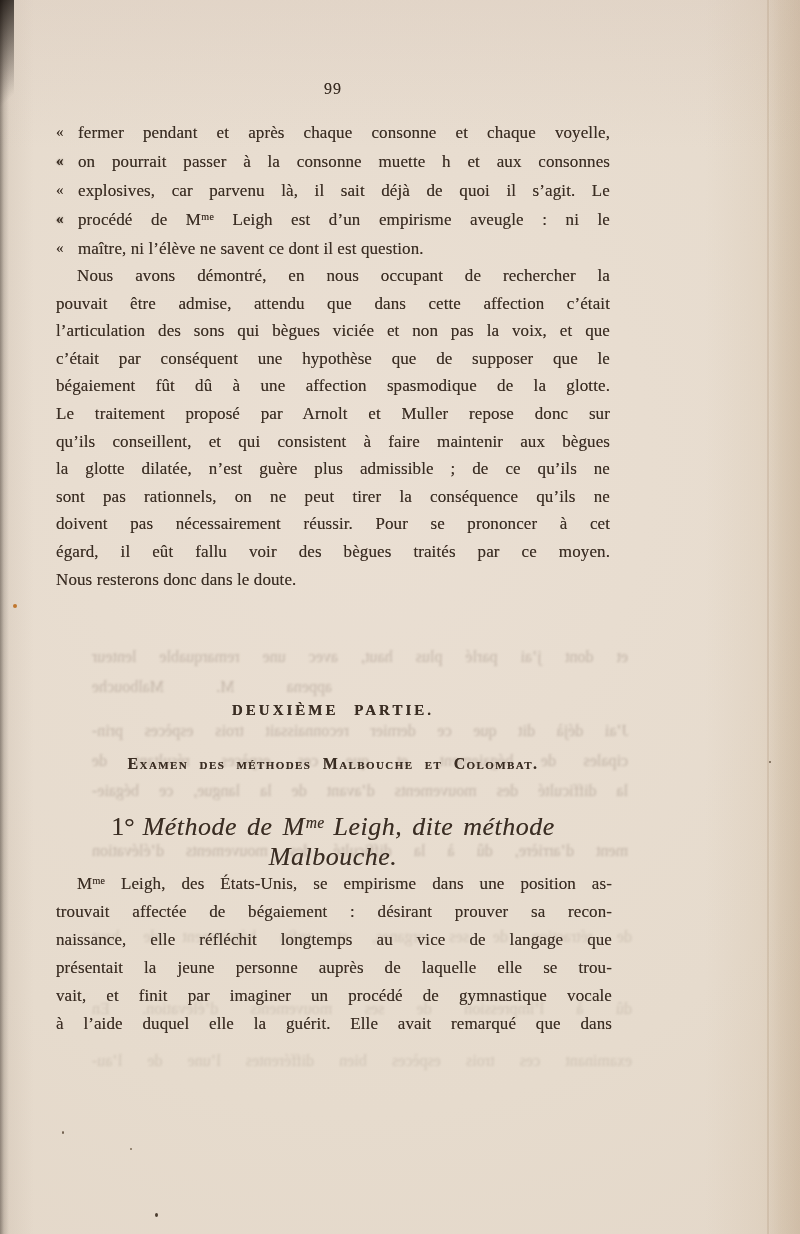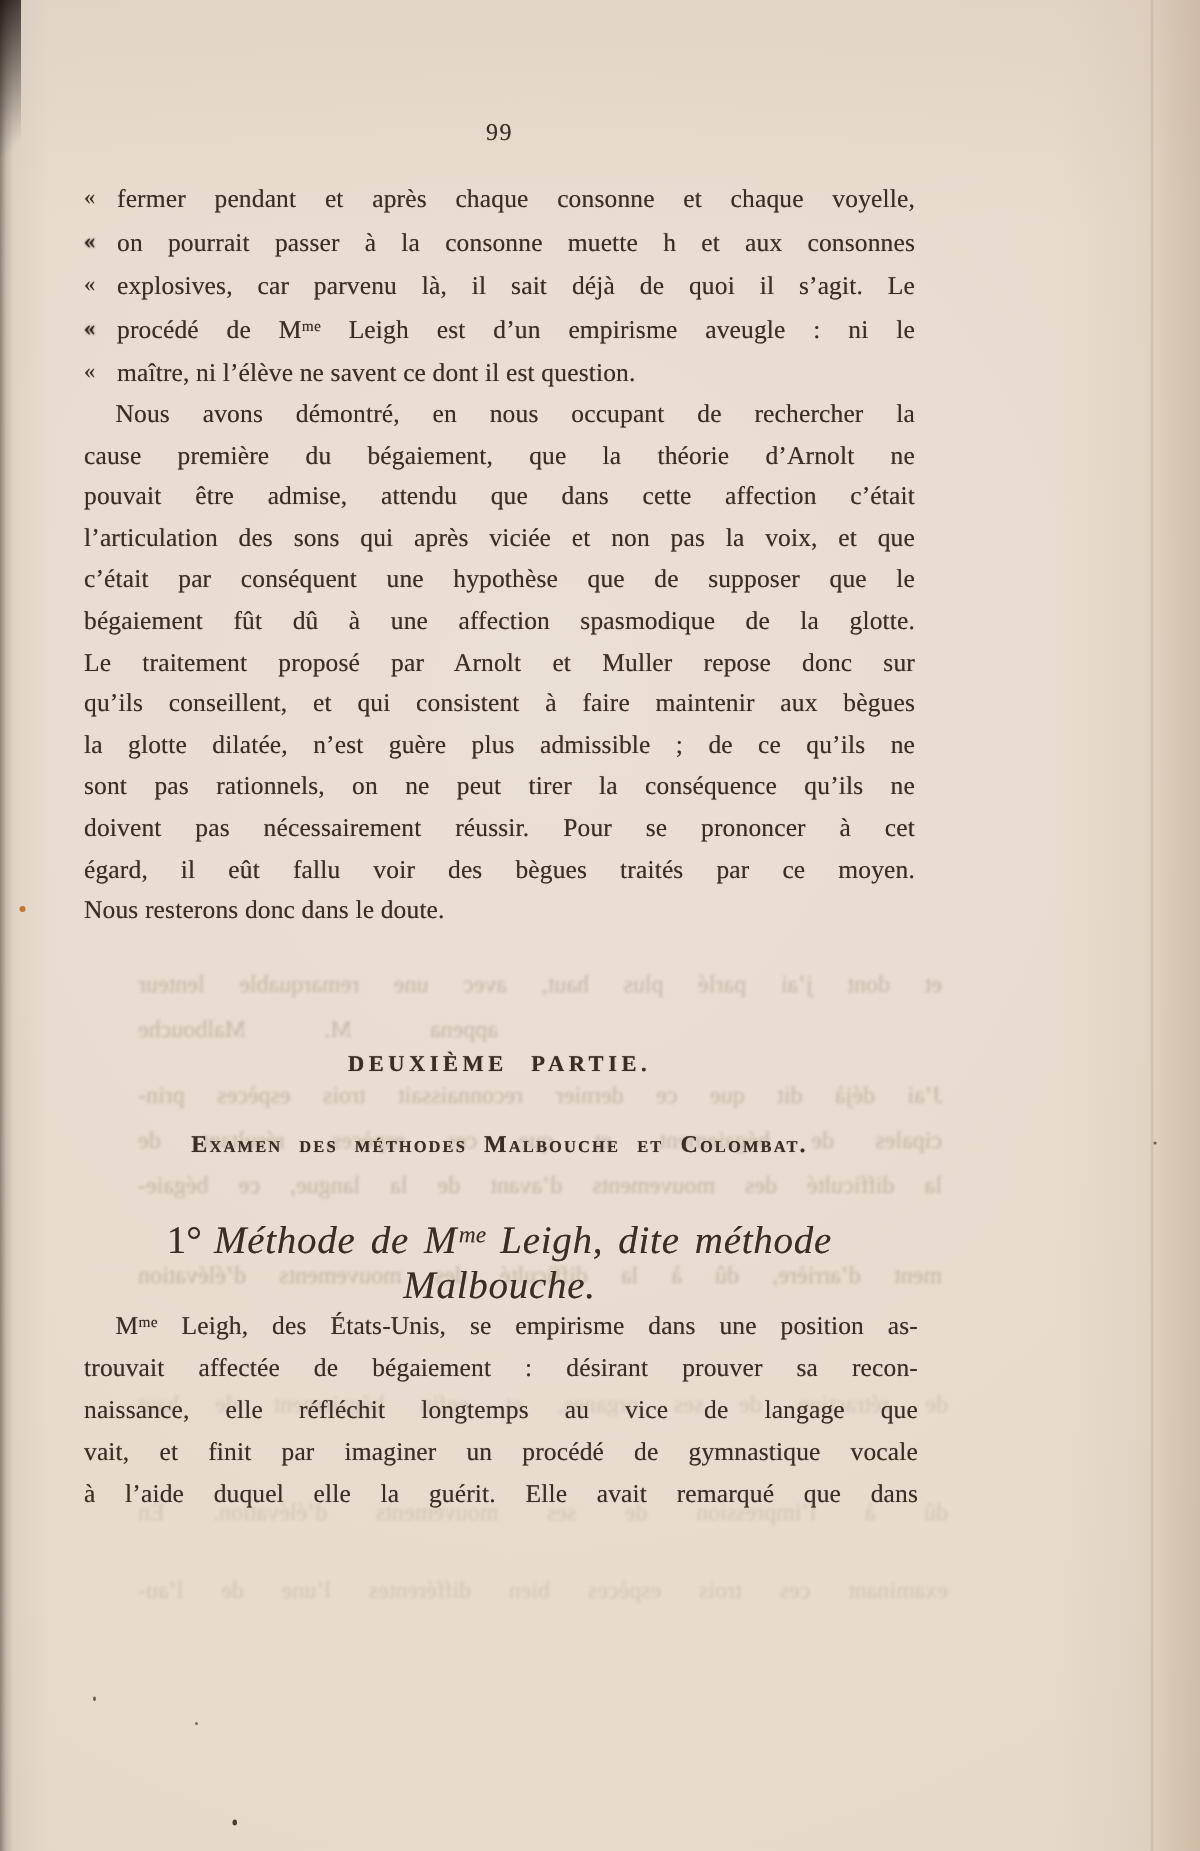--- a/index.html
+++ b/index.html
@@ -100,23 +100,22 @@
       <span class="qtext">procédé de Mᵐᵉ Leigh est d’un empirisme aveugle : ni le</span>
     </div>
     <div class="qline end">
       <span class="qmark">«</span>
       <span class="qtext">maître, ni l’élève ne savent ce dont il est question.</span>
     </div>
   </div>
 
   <div class="tx para1">
     <div class="ln indent">Nous avons démontré, en nous occupant de rechercher la</div>
-    <div class="ln">cause première du bégaiement, que la théorie d’Arnolt ne</div>
     <div class="ln">pouvait être admise, attendu que dans cette affection c’était</div>
-    <div class="ln">l’articulation des sons qui après viciée et non pas la voix, et que</div>
+    <div class="ln">l’articulation des sons qui bègues viciée et non pas la voix, et que</div>
     <div class="ln">c’était par conséquent une hypothèse que de supposer que le</div>
     <div class="ln">bégaiement fût dû à une affection spasmodique de la glotte.</div>
     <div class="ln">Le traitement proposé par Arnolt et Muller repose donc sur</div>
     <div class="ln">qu’ils conseillent, et qui consistent à faire maintenir aux bègues</div>
     <div class="ln">la glotte dilatée, n’est guère plus admissible ; de ce qu’ils ne</div>
     <div class="ln">sont pas rationnels, on ne peut tirer la conséquence qu’ils ne</div>
     <div class="ln">doivent pas nécessairement réussir. Pour se prononcer à cet</div>
     <div class="ln">égard, il eût fallu voir des bègues traités par ce moyen.</div>
     <div class="ln end">Nous resterons donc dans le doute.</div>
   </div>
@@ -124,20 +123,21 @@
   <div class="part-heading">DEUXIÈME PARTIE.</div>
   <div class="section-heading">Examen des méthodes Malbouche et Colombat.</div>
   <div class="method-heading">
     <span class="mnum">1°</span><span class="mtitle">Méthode de Mᵐᵉ Leigh, dite méthode Malbouche.</span>
   </div>
 
   <div class="tx para2">
     <div class="ln indent">Mᵐᵉ Leigh, des États-Unis, se empirisme dans une position as-</div>
     <div class="ln">trouvait affectée de bégaiement : désirant prouver sa recon-</div>
     <div class="ln">naissance, elle réfléchit longtemps au vice de langage que</div>
+    <div class="ln">présentait la jeune personne auprès de laquelle elle se trou-</div>
     <div class="ln">vait, et finit par imaginer un procédé de gymnastique vocale</div>
     <div class="ln">à l’aide duquel elle la guérit. Elle avait remarqué que dans</div>
   </div>
 
   <div class="speck s1"></div>
   <div class="speck s2"></div>
   <div class="speck s3"></div>
   <div class="speck s4"></div>
   <div class="speck s5"></div>
   <div class="edge-left"></div>

